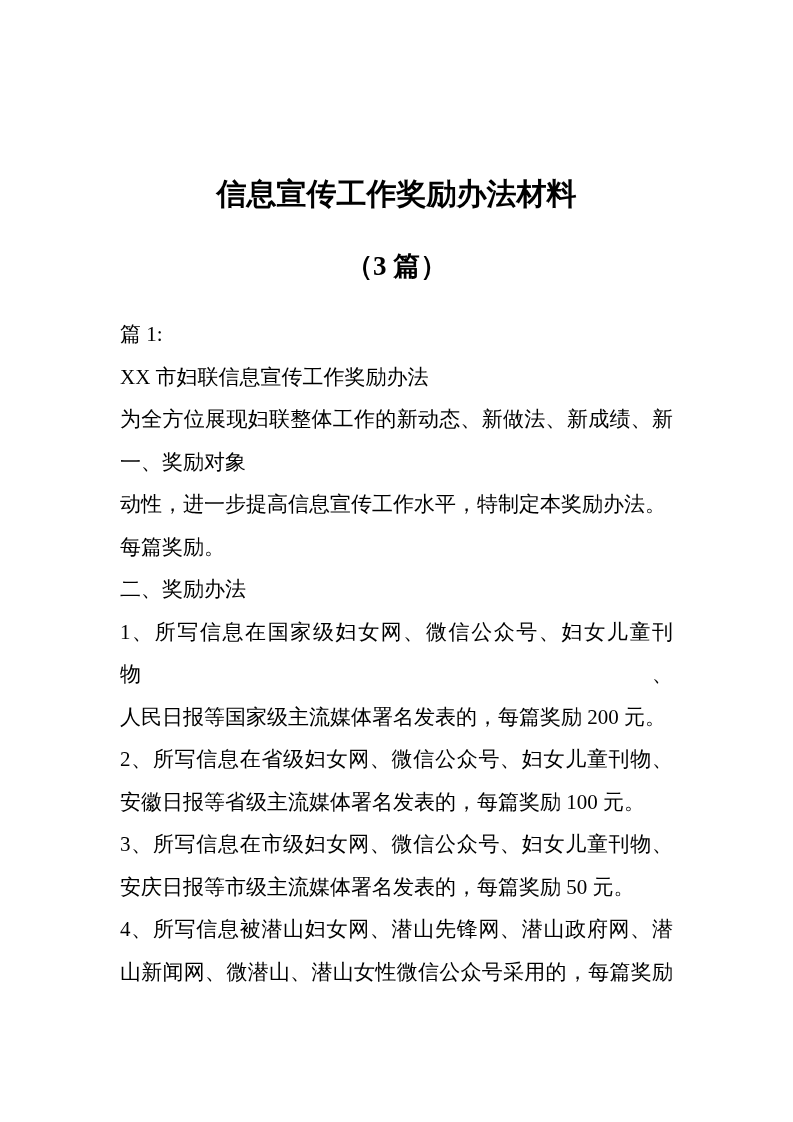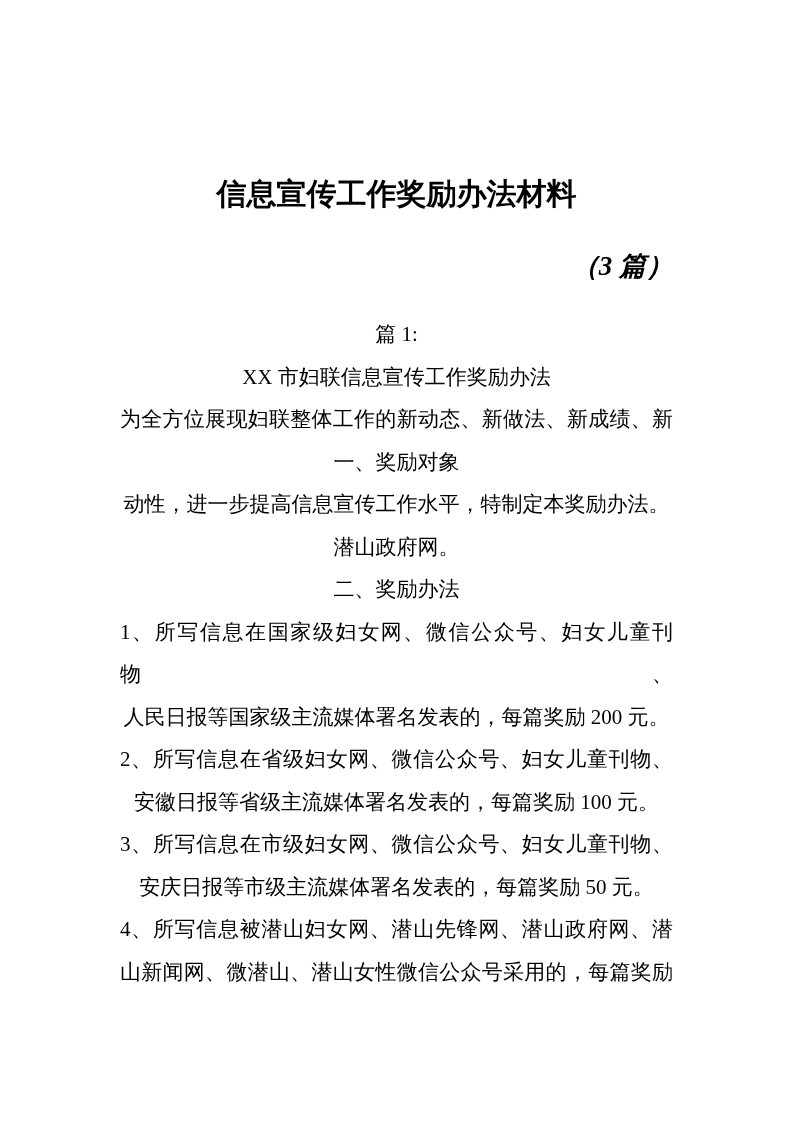--- a/index.html
+++ b/index.html
@@ -25,30 +25,29 @@
     line-height: 44px;
     font-weight: bold;
     text-align: center;
     letter-spacing: 0px;
   }
   .subtitle {
     margin: 30px 0 0 0;
     font-size: 27px;
     line-height: 40px;
     font-weight: bold;
-    text-align: right;
-    font-style: italic;
+    text-align: center;
   }
   .doc-body {
     margin-top: 27px;
     font-size: 21px;
     line-height: 42.5px;
   }
   .line {
-    text-align: center;
+    text-align: left;
     white-space: nowrap;
   }
   .line.j {
     white-space: normal;
     text-align: justify;
     text-align-last: justify;
     text-justify: inter-character;
   }
 </style>
 </head>
@@ -57,21 +56,21 @@
 <div class="page">
   <h1 class="title">信息宣传工作奖励办法材料</h1>
   <div class="subtitle">（3 篇）</div>
   <div class="doc-body">
 
   <div class="line">篇 1:</div>
       <div class="line">XX 市妇联信息宣传工作奖励办法</div>
       <div class="line j">为全方位展现妇联整体工作的新动态、新做法、新成绩、新</div>
       <div class="line">一、奖励对象</div>
       <div class="line">动性，进一步提高信息宣传工作水平，特制定本奖励办法。</div>
-      <div class="line">潜山政府网。</div>
+      <div class="line">每篇奖励。</div>
       <div class="line">二、奖励办法</div>
       <div class="line j">1、所写信息在国家级妇女网、微信公众号、妇女儿童刊物、</div>
       <div class="line">人民日报等国家级主流媒体署名发表的，每篇奖励 200 元。</div>
       <div class="line j">2、所写信息在省级妇女网、微信公众号、妇女儿童刊物、</div>
       <div class="line">安徽日报等省级主流媒体署名发表的，每篇奖励 100 元。</div>
       <div class="line j">3、所写信息在市级妇女网、微信公众号、妇女儿童刊物、</div>
       <div class="line">安庆日报等市级主流媒体署名发表的，每篇奖励 50 元。</div>
       <div class="line j">4、所写信息被潜山妇女网、潜山先锋网、潜山政府网、潜</div>
       <div class="line j">山新闻网、微潜山、潜山女性微信公众号采用的，每篇奖励</div>
     </div>

